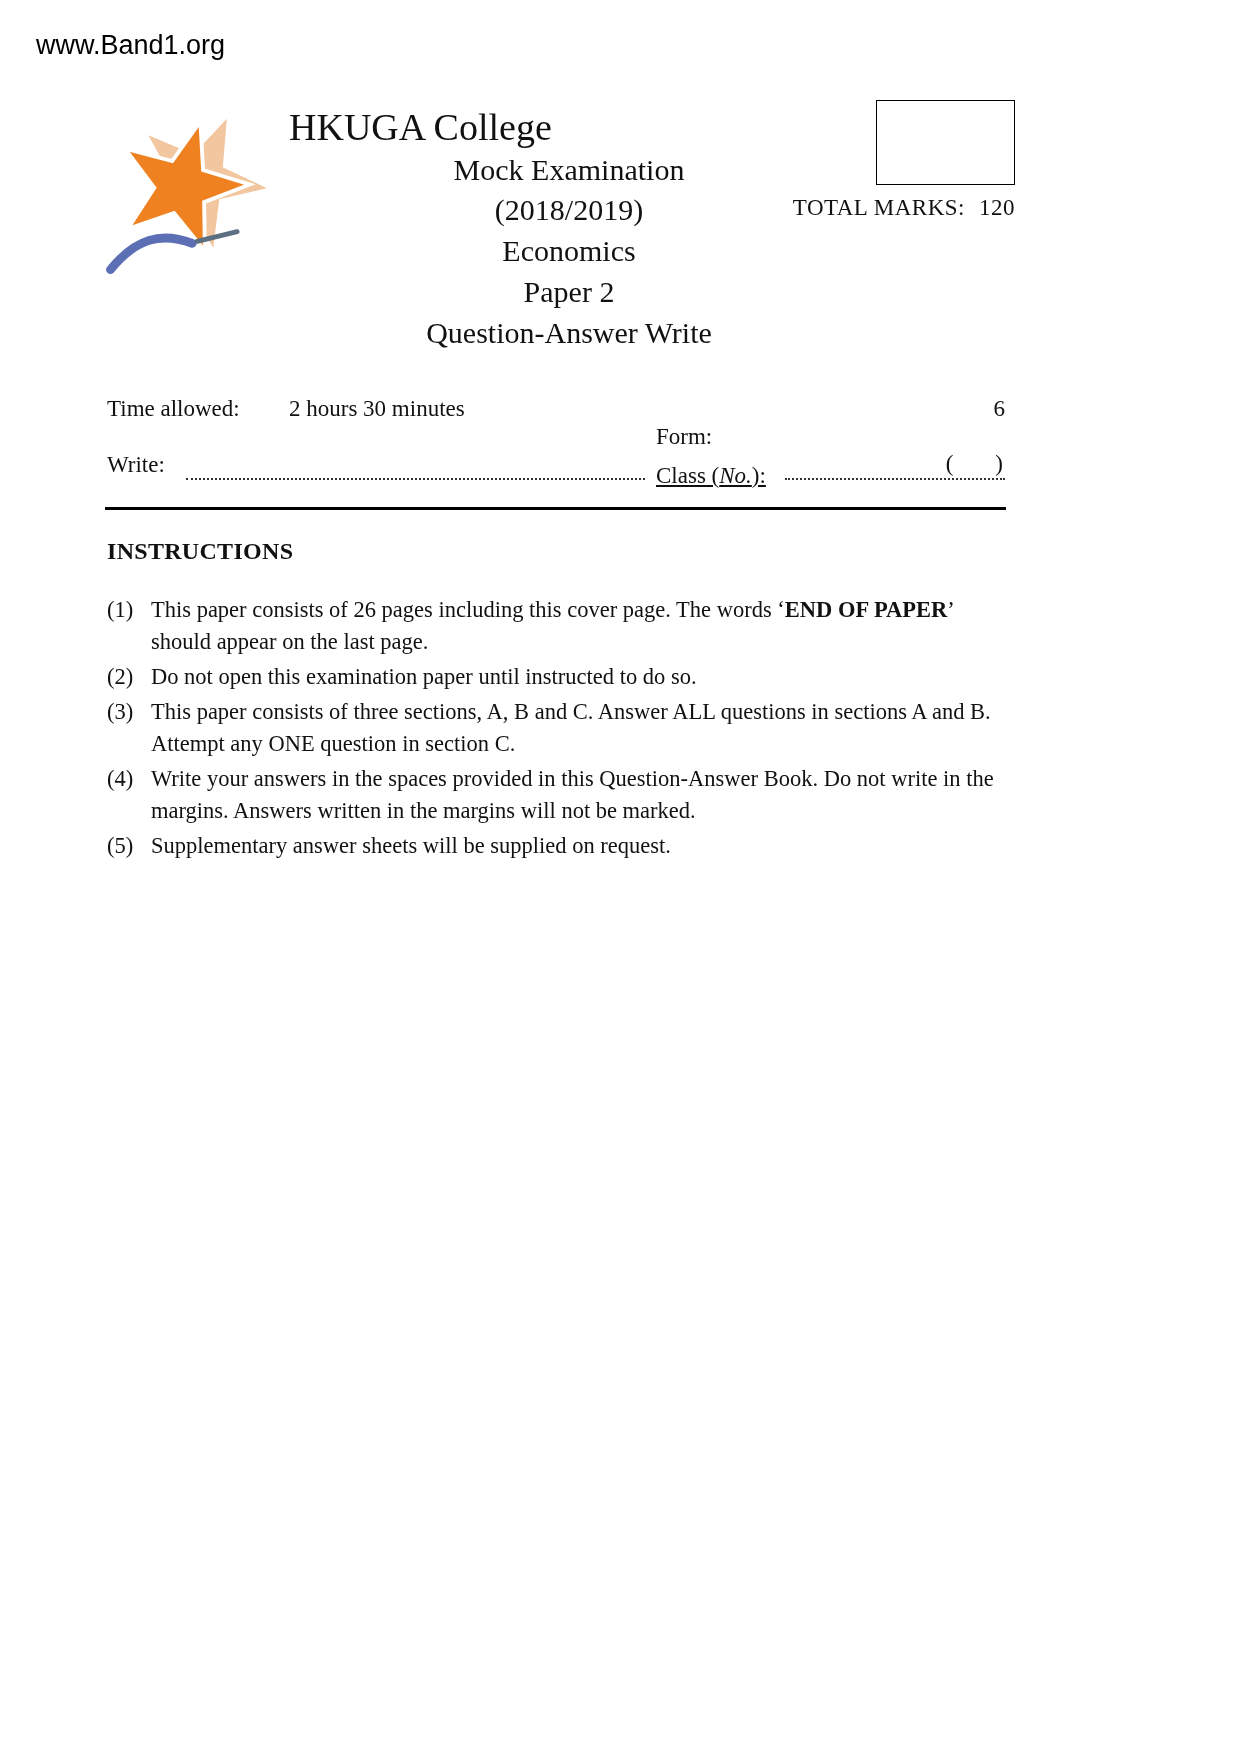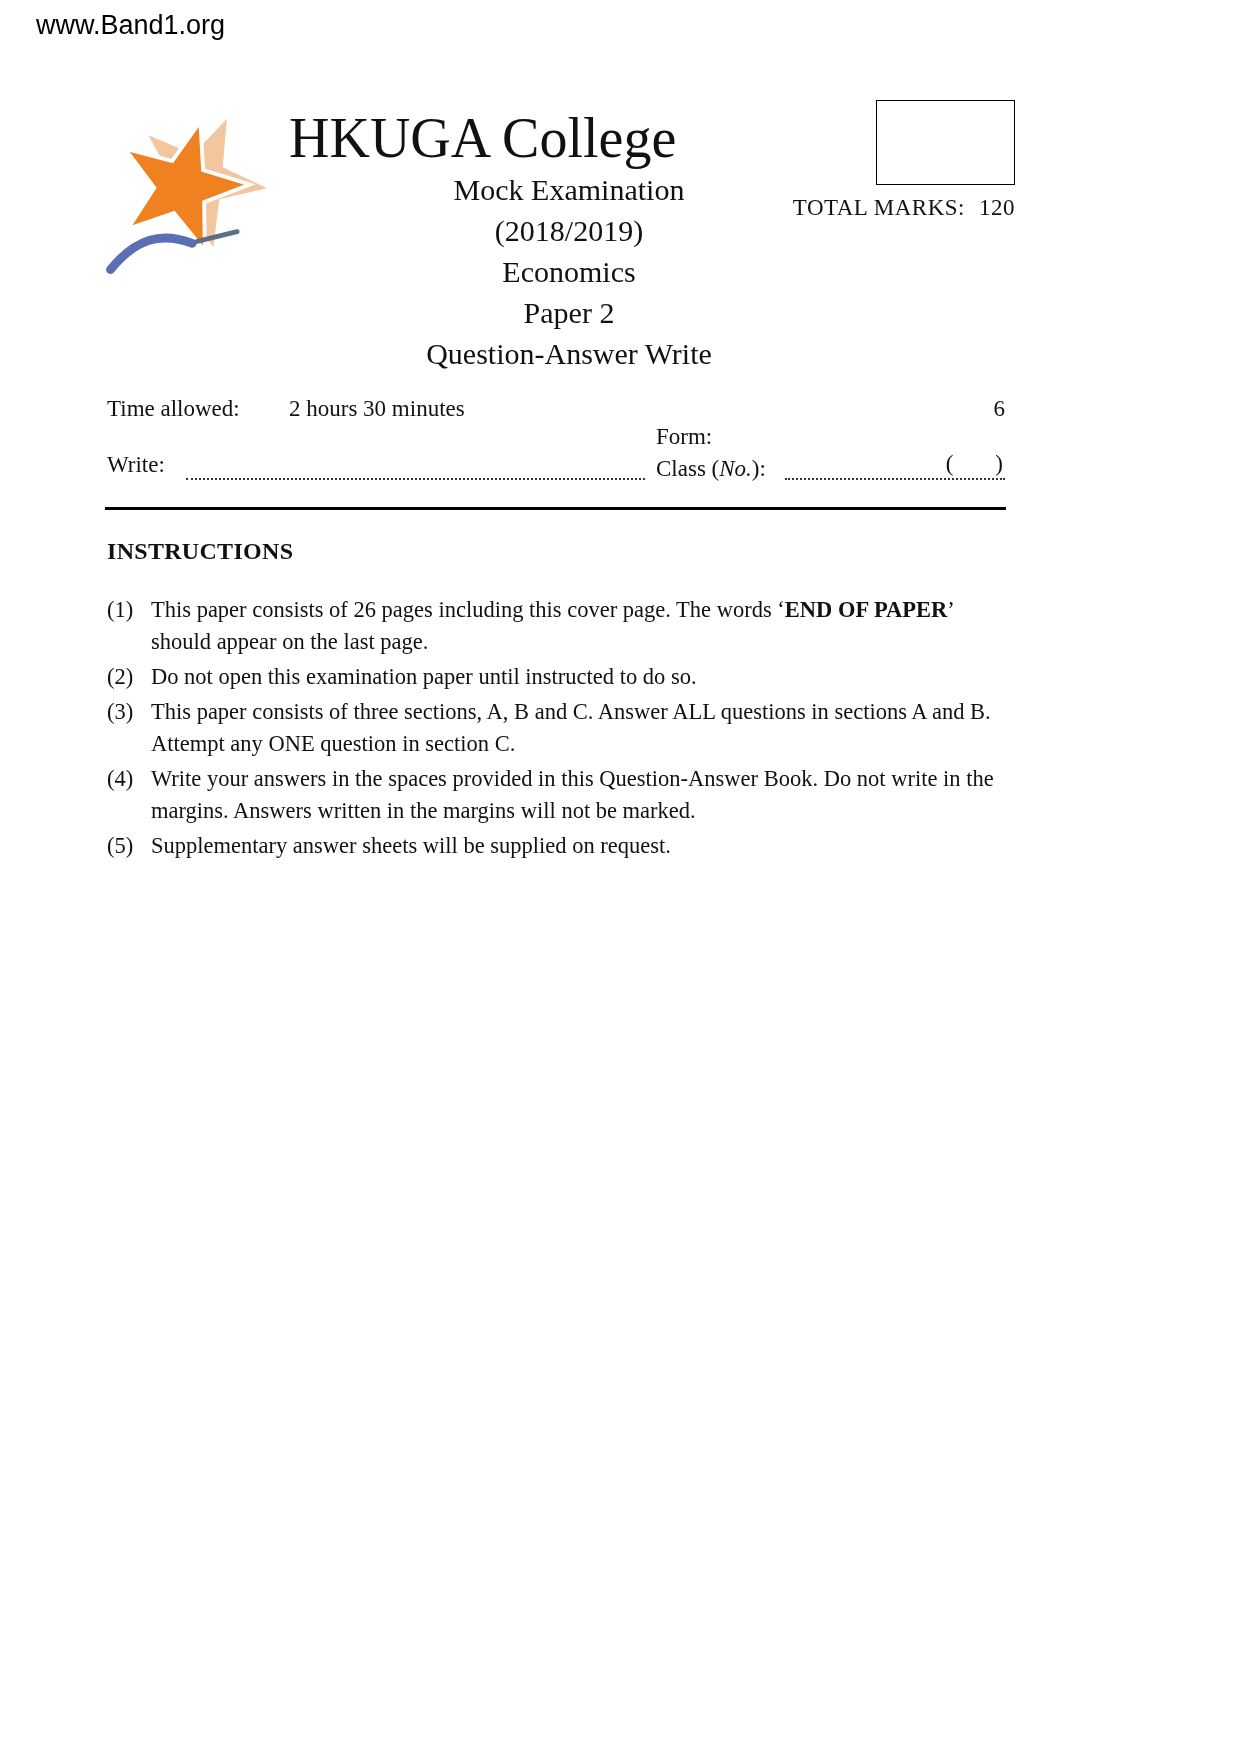--- a/index.html
+++ b/index.html
@@ -6,37 +6,37 @@
   html, body { background: #ffffff; }
   body {
     width: 1240px;
     height: 1754px;
     position: relative;
     font-family: "Liberation Serif", serif;
     color: #111;
   }
   .watermark {
     position: absolute;
-    left: 36px; top: 10px;
+    left: 36px; top: 30px;
     font-family: "Liberation Sans", sans-serif;
     font-size: 27px;
     color: #000;
   }
   .logo {
     position: absolute;
     left: 98px; top: 104px;
     width: 172px; height: 190px;
   }
   .title-block {
     position: absolute;
     left: 289px; top: 106px;
     width: 560px;
   }
   .school-name {
-    font-size: 56px;
+    font-size: 38px;
     line-height: 1.15;
     font-weight: normal;
   }
   .exam-line {
     font-size: 30px;
     line-height: 1.36;
     text-align: center;
   }
   .marks-box {
     position: absolute;
@@ -68,21 +68,21 @@
   .val-time { position: absolute; left: 289px; top: 0; }
   .lbl-form { position: absolute; left: 656px; top: 0; margin-top: 28px; }
   .val-form { position: absolute; right: 235px; top: 0; }
   .lbl-name { position: absolute; left: 107px; top: 0; }
   .line-name {
     position: absolute;
     left: 186px; top: -2px;
     width: 459px; height: 30px;
     border-bottom: 2px dotted #333;
   }
-  .lbl-class { position: absolute; left: 656px; top: 4px; }
+  .lbl-class { position: absolute; left: 656px; top: 11px; text-decoration: underline; }
   .line-class {
     position: absolute;
     left: 785px; top: -2px;
     width: 220px; height: 30px;
     border-bottom: 2px dotted #333;
     display: flex;
     justify-content: flex-end;
     align-items: flex-end;
   }
   .line-class .paren {

